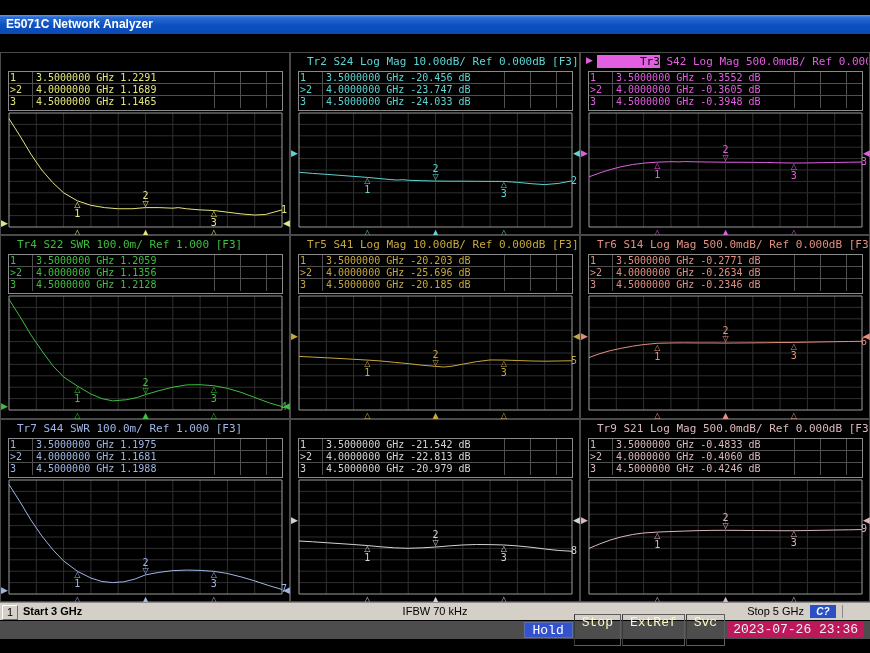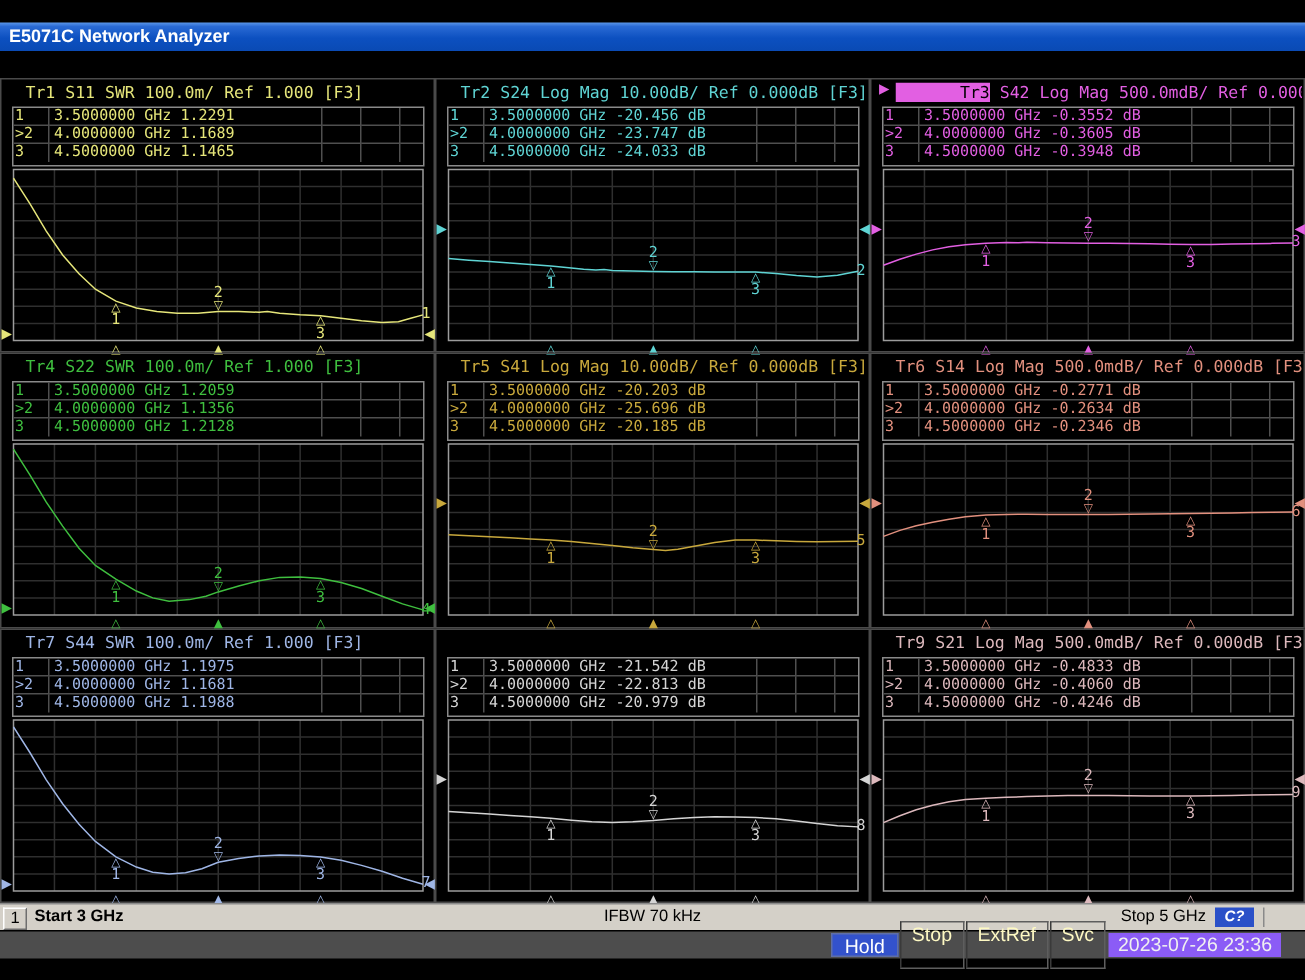--- a/index.html
+++ b/index.html
@@ -54,43 +54,40 @@
   .sb-start{position:absolute;left:23px;top:2px;font-weight:bold;}
   .sb-ifbw{position:absolute;left:50%;transform:translateX(-50%);top:2px;}
   .sb-stop{position:absolute;right:66px;top:2px;}
   .sb-cal{position:absolute;right:34px;top:2px;width:26px;height:13px;line-height:13px;
           background:#2a50c8;color:#fff;text-align:center;font-weight:bold;font-style:italic;
           font-size:10px;}
   .sb-endseg{position:absolute;right:2px;top:2px;width:26px;height:13px;box-sizing:border-box;
              border-left:1px solid #8a8a8a;}
   .instrbar{position:absolute;top:621px;left:0;width:100%;height:18px;background:#4d4d4d;
             display:flex;justify-content:flex-end;align-items:center;
-            font-family:Liberation Sans, sans-serif;font-size:13px;padding-right:16px;box-sizing:border-box;}
+            font-family:Liberation Mono, monospace;font-size:13px;padding-right:6px;box-sizing:border-box;}
   .ib-hold{background:#3352cc;color:#fff;padding:0 8px;height:16px;line-height:16px;
            border:1px solid #5e6ea8;box-sizing:border-box;}
   .ib-dim{color:#fef9c3;padding:0 7px;height:32px;line-height:16px;box-sizing:border-box;
           border:1px solid #5e5e5e;border-left-color:#3a3a3a;margin-left:1px;}
-  .ib-clock{background:#8b5cf6;color:#f0f0f0;padding:0 6px;height:16px;line-height:16px;margin-left:2px;}
+  .ib-clock{background:#be185d;color:#f0f0f0;padding:0 6px;height:16px;line-height:16px;margin-left:2px;}
 </style>
 </head>
 <body>
 
 <div class="screen">
 
   <div class="titlebar">
     <span>E5071C Network Analyzer</span>
   </div>
 
 
   <div class="grid">
       <div class="cell" style="--tc: #e6e67a;">
 
-    <div class="hdr">
-      <span class="hdr-label">Tr1</span><span class="hdr-rest"> S11 SWR 100.0m/ Ref 1.000 [F3]</span>
-    </div>
     <div class="mtable">
           <div class="mc mc-num">1</div>
           <div class="mc">3.5000000 GHz  1.2291</div>
           <div class="mc"></div>
           <div class="mc"></div>
           <div class="mc"></div>
           <div class="mc mc-num">&gt;2</div>
           <div class="mc">4.0000000 GHz  1.1689</div>
           <div class="mc"></div>
           <div class="mc"></div>

